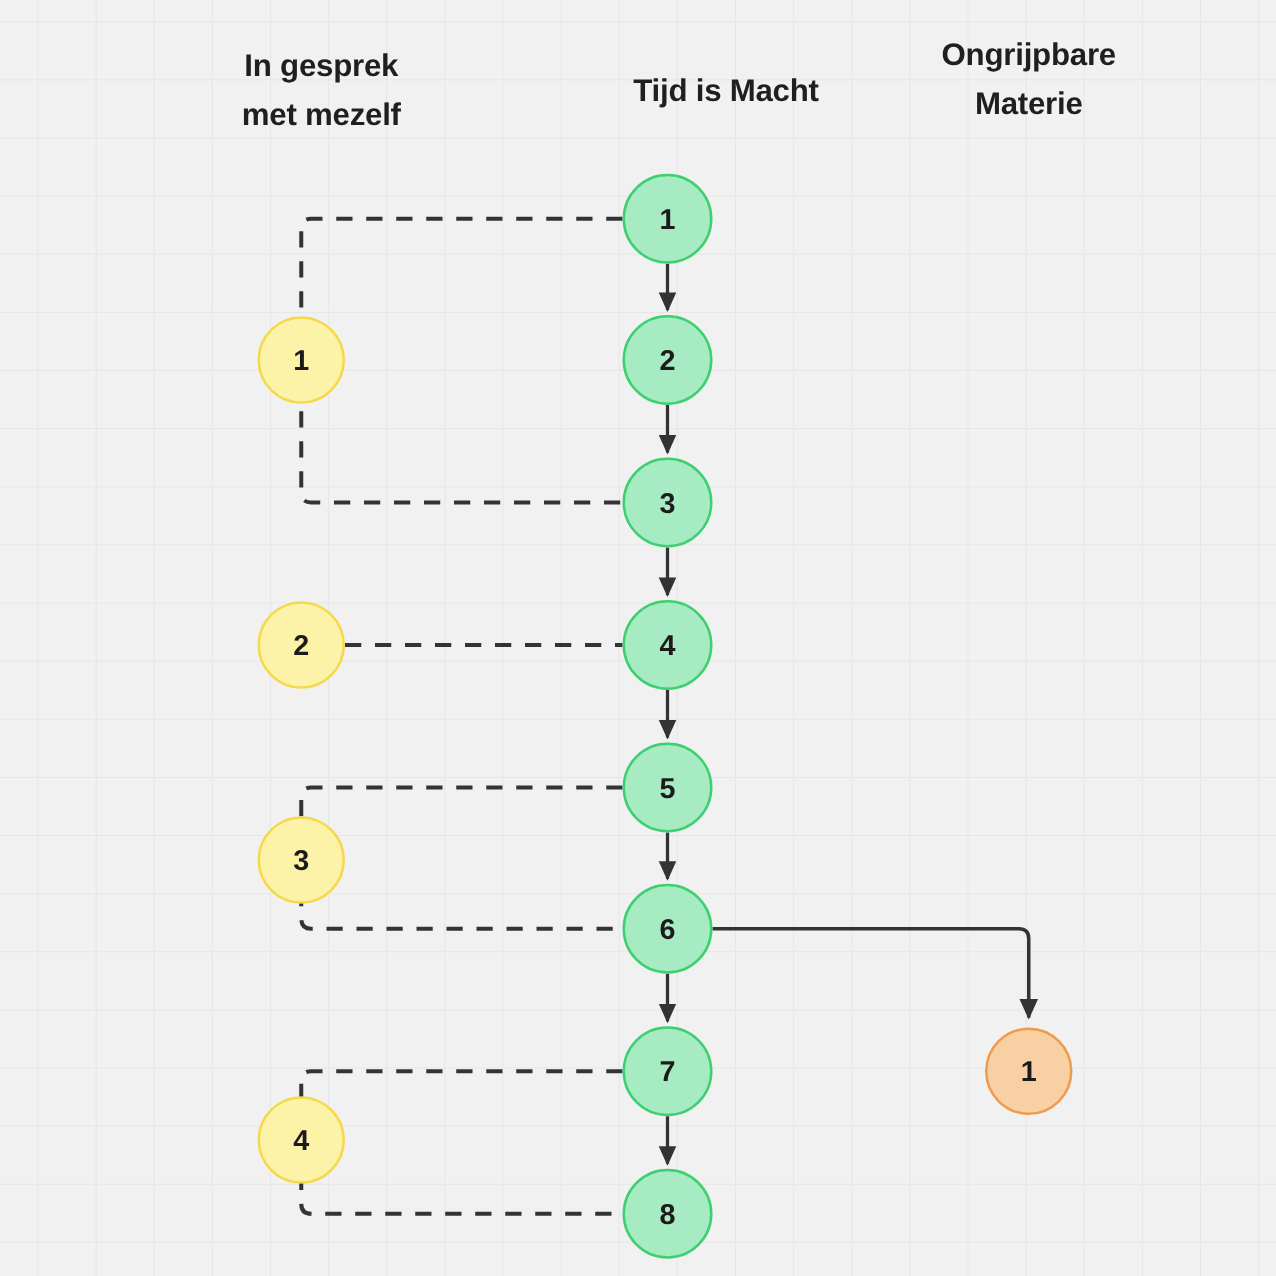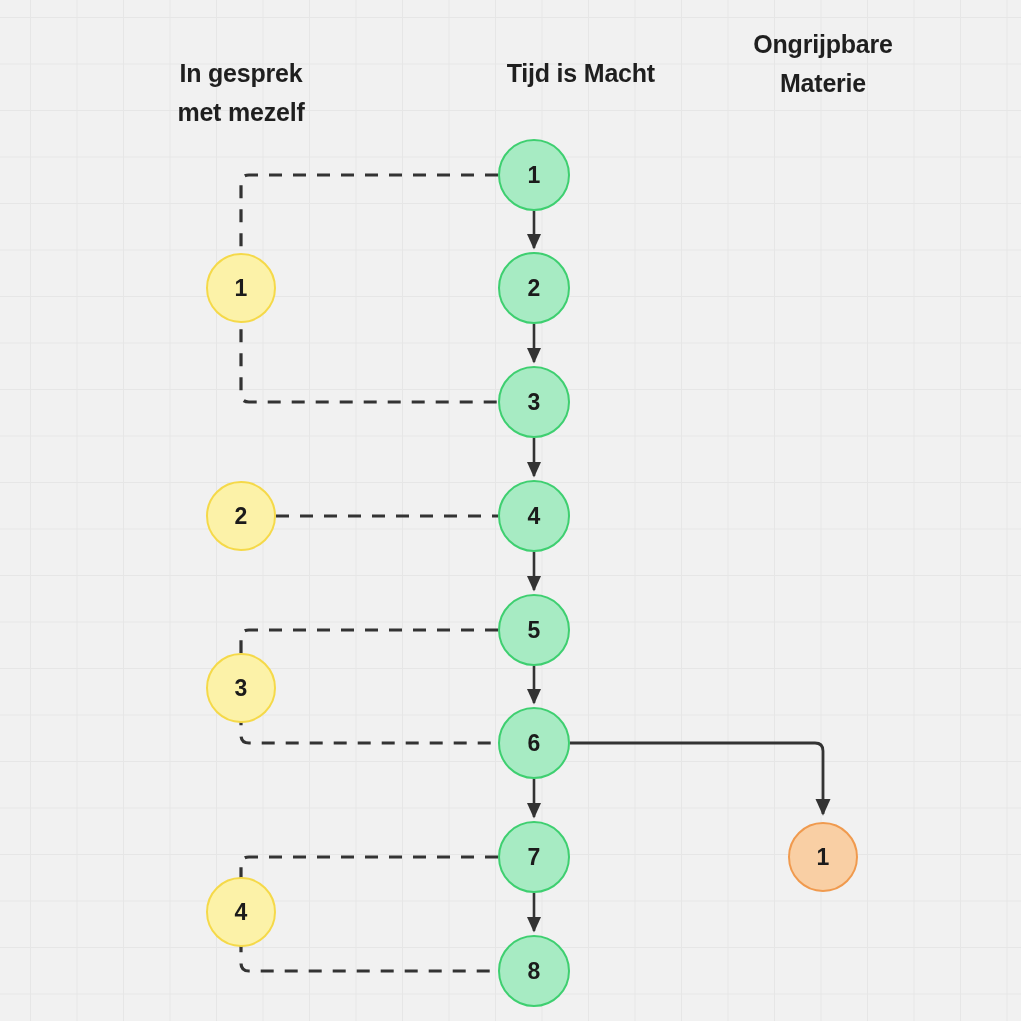--- a/index.html
+++ b/index.html
@@ -93,21 +93,21 @@
 
     <path d="M276,516 L498,516" stroke="#333333" stroke-width="3.2" fill="none" stroke-dasharray="13 11" stroke-linecap="butt"></path>
 
     <path d="M498,630 L249,630 Q241,630 241,638 L241,735 Q241,743 249,743 L498,743" stroke="#333333" stroke-width="3.2" fill="none" stroke-dasharray="13 11" stroke-linecap="butt"></path>
 
     <path d="M498,857 L249,857 Q241,857 241,865 L241,963 Q241,971 249,971 L498,971" stroke="#333333" stroke-width="3.2" fill="none" stroke-dasharray="13 11" stroke-linecap="butt"></path>
 
     <path d="M570,743 L815,743 Q823,743 823,751 L823,814" stroke="#333333" stroke-width="2.8" fill="none" marker-end="url(#arrowhead)"></path>
   </svg>
 
-  <div class="col-title" style="left:241px; top:34px; width:230px;margin-top:20px;">In gesprek
+  <div class="col-title" style="left:257px; top:34px; width:230px;">In gesprek
 met mezelf</div>
   <div class="col-title" style="left:530px; top:54px; width:250px;text-align:right;">Tijd is Macht</div>
   <div class="col-title" style="left:823px; top:25px; width:230px;text-align:center;">Ongrijpbare
 Materie</div>
 
   <div class="node node-green" style="left:534px; top:175px; width:72px; height:72px;">1</div>
   <div class="node node-green" style="left:534px; top:288px; width:72px; height:72px;">2</div>
   <div class="node node-green" style="left:534px; top:402px; width:72px; height:72px;">3</div>
   <div class="node node-green" style="left:534px; top:516px; width:72px; height:72px;">4</div>
   <div class="node node-green" style="left:534px; top:630px; width:72px; height:72px;">5</div>

